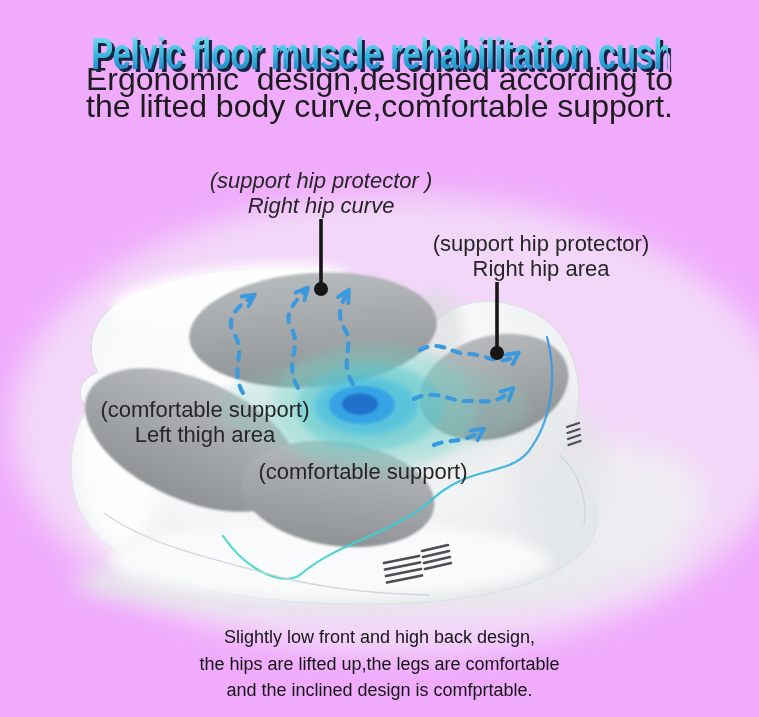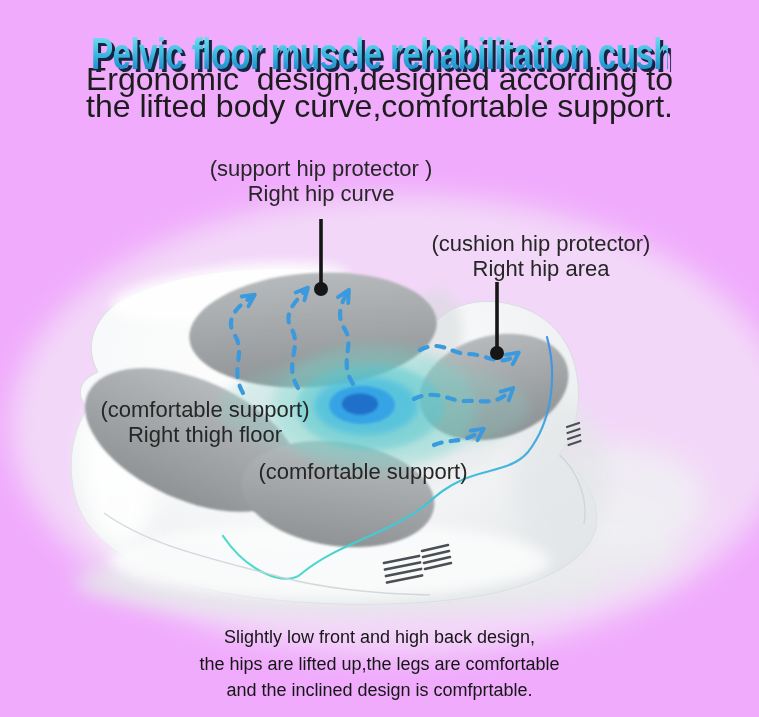--- a/index.html
+++ b/index.html
@@ -17,21 +17,21 @@
     filter:drop-shadow(4px 3px 0 #15243f);
   }
   @supports ((-webkit-background-clip:text) or (background-clip:text)){
     .page-title{
       background:linear-gradient(180deg,#8ce5f2 0%,#49c6e6 38%,#1f93cf 78%,#1a74b4 100%);
       -webkit-background-clip:text;background-clip:text;color:transparent;
     }
   }
   .subtitle{top:66px;left:0;width:759px;font-size:32px;line-height:27px;color:#1c1c1c;}
   .ann{font-size:22px;line-height:25px;color:#262626;}
-  .ann-right-hip{top:156px;left:151px;width:340px;}
+  .ann-right-hip{top:168px;left:151px;width:340px;font-style:italic;}
   .ann-left-hip{top:231px;left:390px;width:302px;}
   .ann-right-thigh{top:397px;left:54px;width:302px;}
   .ann-left-thigh{top:459px;left:212px;width:302px;}
   .footer{top:624px;left:0;width:759px;font-size:18px;line-height:26.5px;color:#161616;}
 </style>
 </head>
 <body>
 
 <div class="stage">
 
@@ -162,21 +162,21 @@
     <g stroke="#161616" stroke-width="3.6">
       <line x1="321" y1="219" x2="321" y2="287"></line>
       <circle cx="321" cy="289" r="7" fill="#161616" stroke="none"></circle>
       <line x1="497" y1="282" x2="497" y2="351"></line>
       <circle cx="497" cy="353" r="7" fill="#161616" stroke="none"></circle>
     </g>
   </svg>
 
   <div class="txt ann ann-right-hip"><span>(support hip protector )</span><br><span>Right hip curve</span></div>
 
-  <div class="txt ann ann-left-hip"><span>(cushion hip protector)</span><br><span>Right hip area</span></div>
+  <div class="txt ann ann-left-hip"><span>(support hip protector)</span><br><span>Right hip area</span></div>
 
-  <div class="txt ann ann-right-thigh"><span>(comfortable support)</span><br><span>Right thigh floor</span></div>
+  <div class="txt ann ann-right-thigh"><span>(comfortable support)</span><br><span>Left thigh area</span></div>
 
   <div class="txt ann ann-left-thigh"><span>(comfortable support)</span><br></div>
 
   <div class="txt footer"><span>Slightly low front and high back design,</span><br><span>the hips are lifted up,the legs are comfortable</span><br><span>and the inclined design is comfprtable.</span></div>
 
 </div>
 
 </body></html>

